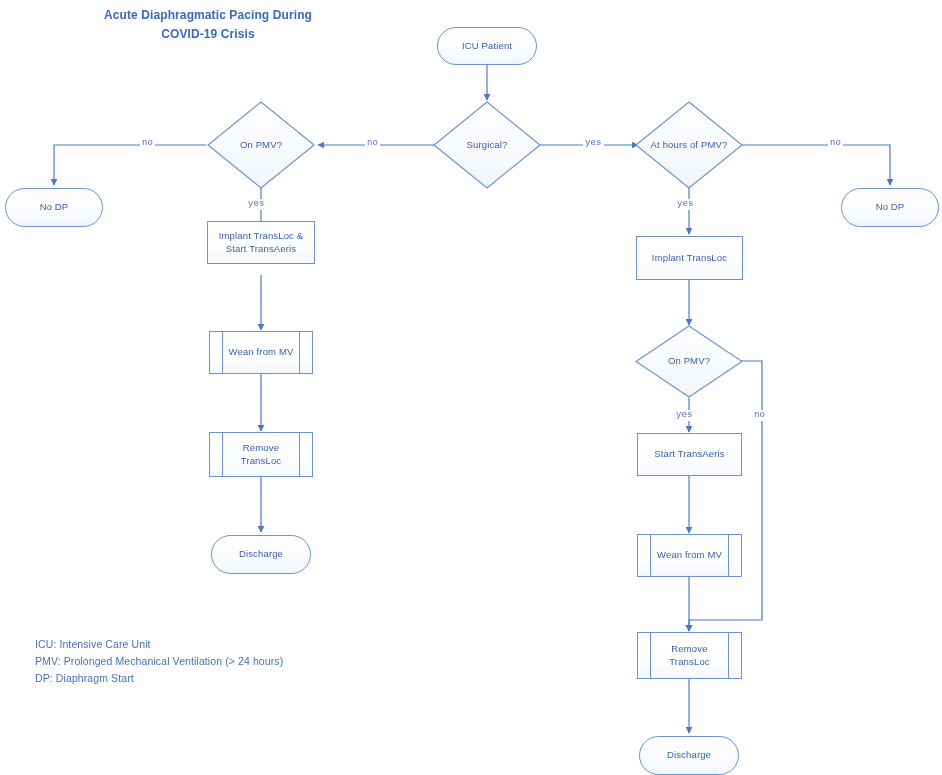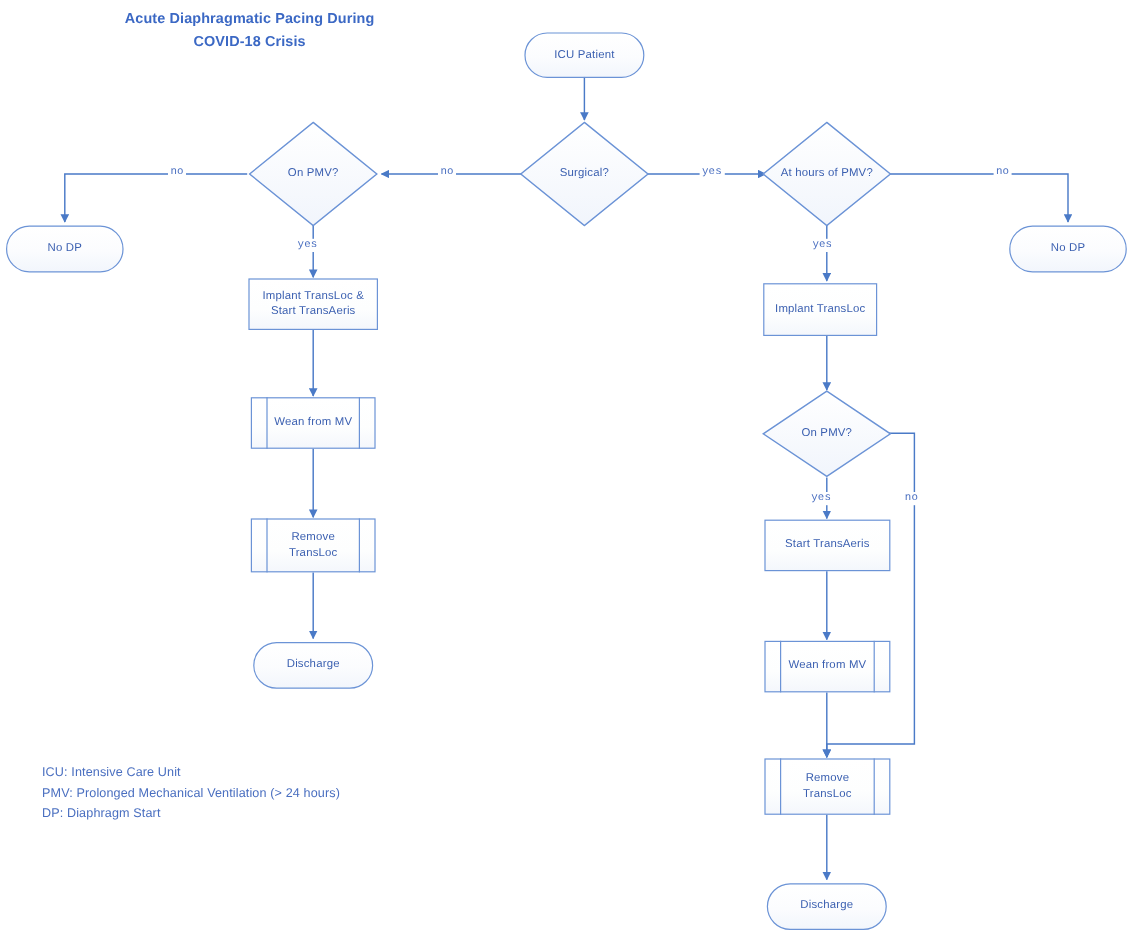--- a/index.html
+++ b/index.html
@@ -170,21 +170,21 @@
       <path d="M 689 476 L 689 533" marker-end="url(#arrow)"></path>
 
       <path d="M 689 577 L 689 631" marker-end="url(#arrow)"></path>
 
       <path d="M 689 679 L 689 733" marker-end="url(#arrow)"></path>
     </g>
   </svg>
 
   <div class="title">
     <div>Acute Diaphragmatic Pacing During</div>
-    <div>COVID-18 Crisis</div>
+    <div>COVID-19 Crisis</div>
   </div>
 
   <div class="node terminator" style="left:437px; top:27px; width:100px; height:38px;align-items:center;">
     <span>ICU Patient</span>
   </div>
 
   <div class="node decision" style="left:433px; top:101px; width:108px; height:88px;">
     <svg class="dshape" viewBox="0 0 108 88" preserveAspectRatio="none">
       <defs>
         <linearGradient id="dg1" x1="0" y1="0" x2="0" y2="1">
@@ -201,21 +201,21 @@
     <svg class="dshape" viewBox="0 0 108 88" preserveAspectRatio="none">
       <polygon points="54,1 107,44 54,87 1,44" fill="url(#dg1)" stroke="#6b93d6" stroke-width="1.2"></polygon>
     </svg>
     <span class="dlabel">On PMV?</span>
   </div>
 
   <div class="node terminator" style="left:5px; top:188px; width:98px; height:39px;">
     <span>No DP</span>
   </div>
 
-  <div class="node process" style="left:207px; top:232px; width:108px; height:43px; flex-direction:column;">
+  <div class="node process" style="left:207px; top:221px; width:108px; height:43px; flex-direction:column;">
     <span>Implant TransLoc &amp;</span>
     <span>Start TransAeris</span>
   </div>
 
   <div class="node subprocess" style="left:209px; top:331px; width:104px; height:43px;">
     <span class="plabel">Wean from MV</span>
   </div>
 
   <div class="node subprocess" style="left:209px; top:432px; width:104px; height:45px; flex-direction:column;">
     <span class="plabel">Remove</span>
@@ -230,21 +230,21 @@
     <svg class="dshape" viewBox="0 0 108 88" preserveAspectRatio="none">
       <polygon points="54,1 107,44 54,87 1,44" fill="url(#dg1)" stroke="#6b93d6" stroke-width="1.2"></polygon>
     </svg>
     <span class="dlabel">At hours of PMV?</span>
   </div>
 
   <div class="node terminator" style="left:841px; top:188px; width:98px; height:39px;">
     <span>No DP</span>
   </div>
 
-  <div class="node process" style="left:636px; top:236px; width:95px; height:44px;">
+  <div class="node process" style="left:636px; top:236px; width:107px; height:44px;">
     <span>Implant TransLoc</span>
   </div>
 
   <div class="node decision" style="left:635px; top:325px; width:108px; height:73px;">
     <svg class="dshape" viewBox="0 0 108 73" preserveAspectRatio="none">
       <polygon points="54,1 107,36.5 54,72 1,36.5" fill="url(#dg1)" stroke="#6b93d6" stroke-width="1.2"></polygon>
     </svg>
     <span class="dlabel">On PMV?</span>
   </div>
 

